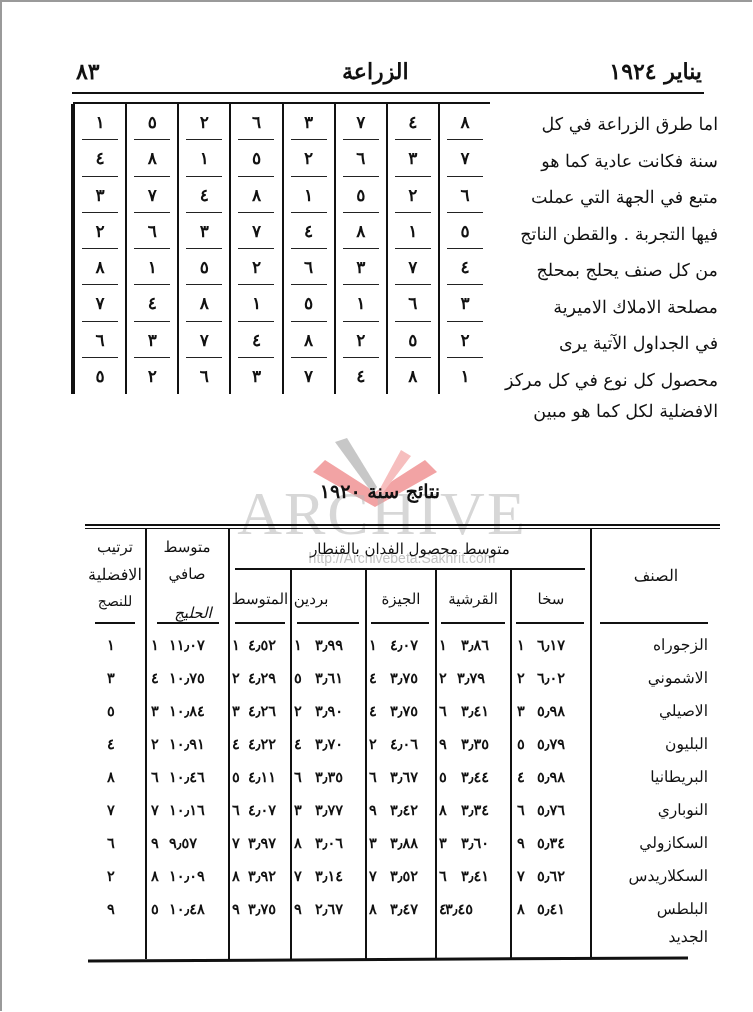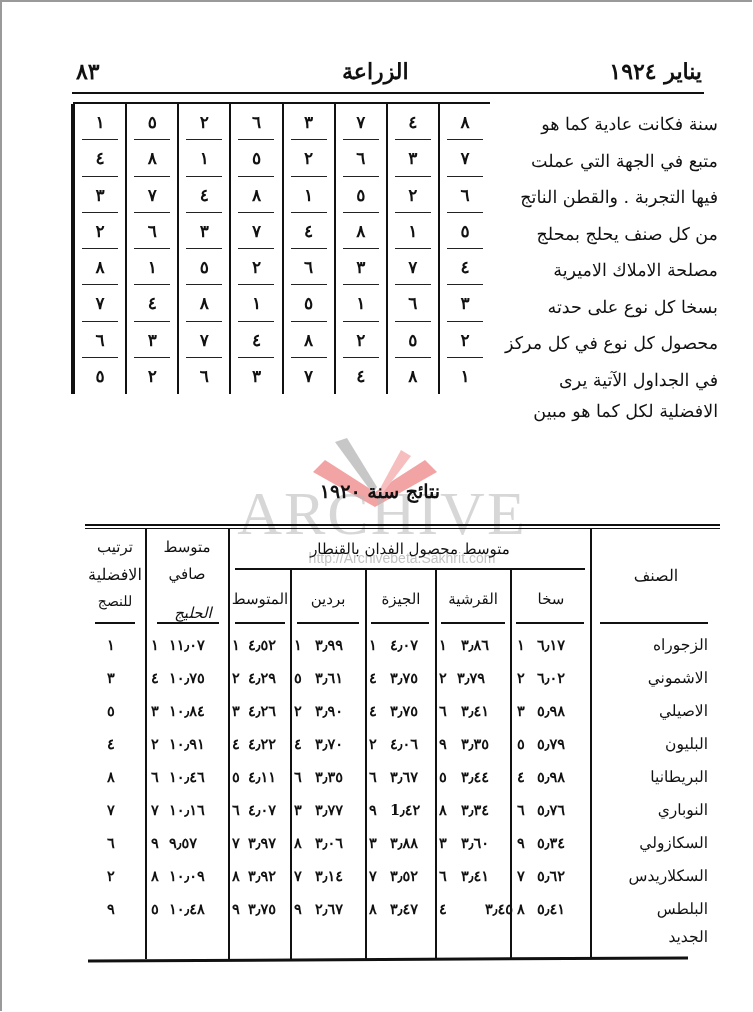--- a/index.html
+++ b/index.html
@@ -154,28 +154,28 @@
       <div class="cell">٣</div>
       <div class="cell">٢</div>
       <div class="cell">٨</div>
       <div class="cell">٧</div>
       <div class="cell">٦</div>
       <div class="cell last">٥</div>
     </div>
   </div>
 
 <div class="side-text" id="side-text">
+    <div>اما طرق الزراعة في كل</div>
     <div>سنة فكانت عادية كما هو</div>
     <div>متبع في الجهة التي عملت</div>
     <div>فيها التجربة . والقطن الناتج</div>
     <div>من كل صنف يحلج بمحلج</div>
     <div>مصلحة الاملاك الاميرية</div>
-    <div>بسخا كل نوع على حدته</div>
+    <div>في الجداول الآتية يرى</div>
     <div>محصول كل نوع في كل مركز</div>
-    <div>في الجداول الآتية يرى</div>
   </div>
 
 <div class="body-text" id="body-text">
     <div>الافضلية لكل كما هو مبين</div>
   </div>
 
 <svg class="watermark-logo" viewBox="0 0 140 90">
   <path d="M70 75 L8 40 L20 28 L70 60 Z" fill="#e8585a"></path>
   <path d="M70 75 L132 40 L120 28 L70 60 Z" fill="#e8585a"></path>
   <path d="M68 62 L30 10 L42 6 L72 55 Z" fill="#9a9a9a"></path>
@@ -197,21 +197,21 @@
   <div class="vline" style="left:350px; top:46px; height:389px;"></div>
   <div class="vline" style="left:425px; top:46px; height:389px;"></div>
 
   <div class="hdr" style="left:160px; top:12px; width:330px;" id="group-hdr">متوسط محصول الفدان بالقنطار</div>
   <div class="hdr-line" style="left:150px; top:44px; width:350px;"></div>
 
   <div class="hdr" style="left:512px; top:38px; width:118px; font-size:16px;">الصنف</div>
   <div class="hdr" style="left:430px; top:62px; width:72px;">سخا</div>
   <div class="hdr" style="left:352px; top:62px; width:72px;">القرشية</div>
   <div class="hdr" style="left:282px; top:62px; width:68px;">الجيزة</div>
-  <div class="hdr" style="left:207px; top:62px; width:72px;">بردين</div>
+  <div class="hdr" style="left:190px; top:62px; width:72px;">بردين</div>
   <div class="hdr" style="left:145px; top:62px; width:60px;">المتوسط</div>
 
   <div class="hdr" style="left:62px; top:10px; width:80px;">متوسط</div>
   <div class="hdr" style="left:62px; top:37px; width:80px;">صافي</div>
   <div class="hdr" style="left:62px; top:76px; width:92px;font-style:italic;">الحليج</div>
 
   <div class="hdr" style="left:0; top:10px; width:60px;">ترتيب</div>
   <div class="hdr" style="left:0; top:37px; width:60px; font-size:16px;">الافضلية</div>
   <div class="hdr" style="left:0; top:64px; width:60px; font-size:14px;">للنصج</div>
 
@@ -304,21 +304,21 @@
         <span class="val" style="left: 84px;">١٠٫٤٦</span>
         <span class="rank" style="left: 66px;">٦</span>
         <span class="rank" style="left: 22px;">٨</span>
       </div>
       <div class="row" style="top: 271px;">
         <span class="variety">النوباري</span>
         <span class="val" style="left: 452px;">٥٫٧٦</span>
         <span class="rank" style="left: 432px;">٦</span>
         <span class="val" style="left: 376px;">٣٫٣٤</span>
         <span class="rank" style="left: 354px;">٨</span>
-        <span class="val" style="left: 305px;">1٫٤٢</span>
+        <span class="val" style="left: 305px;">٣٫٤٢</span>
         <span class="rank" style="left: 284px;">٩</span>
         <span class="val" style="left: 230px;">٣٫٧٧</span>
         <span class="rank" style="left: 209px;">٣</span>
         <span class="val" style="left: 163px;">٤٫٠٧</span>
         <span class="rank" style="left: 147px;">٦</span>
         <span class="val" style="left: 84px;">١٠٫١٦</span>
         <span class="rank" style="left: 66px;">٧</span>
         <span class="rank" style="left: 22px;">٧</span>
       </div>
       <div class="row" style="top: 304px;">
@@ -351,21 +351,21 @@
         <span class="rank" style="left: 147px;">٨</span>
         <span class="val" style="left: 84px;">١٠٫٠٩</span>
         <span class="rank" style="left: 66px;">٨</span>
         <span class="rank" style="left: 22px;">٢</span>
       </div>
       <div class="row" style="top: 370px;">
         <span class="variety">البلطس</span>
         <span class="variety" style="top: 34px;">الجديد</span>
         <span class="val" style="left: 452px;">٥٫٤١</span>
         <span class="rank" style="left: 432px;">٨</span>
-        <span class="val" style="left: 400px;">٣٫٤٥</span>
+        <span class="val" style="left: 360px;">٣٫٤٥</span>
         <span class="rank" style="left: 354px;">٤</span>
         <span class="val" style="left: 305px;">٣٫٤٧</span>
         <span class="rank" style="left: 284px;">٨</span>
         <span class="val" style="left: 230px;">٢٫٦٧</span>
         <span class="rank" style="left: 209px;">٩</span>
         <span class="val" style="left: 163px;">٣٫٧٥</span>
         <span class="rank" style="left: 147px;">٩</span>
         <span class="val" style="left: 84px;">١٠٫٤٨</span>
         <span class="rank" style="left: 66px;">٥</span>
         <span class="rank" style="left: 22px;">٩</span>

